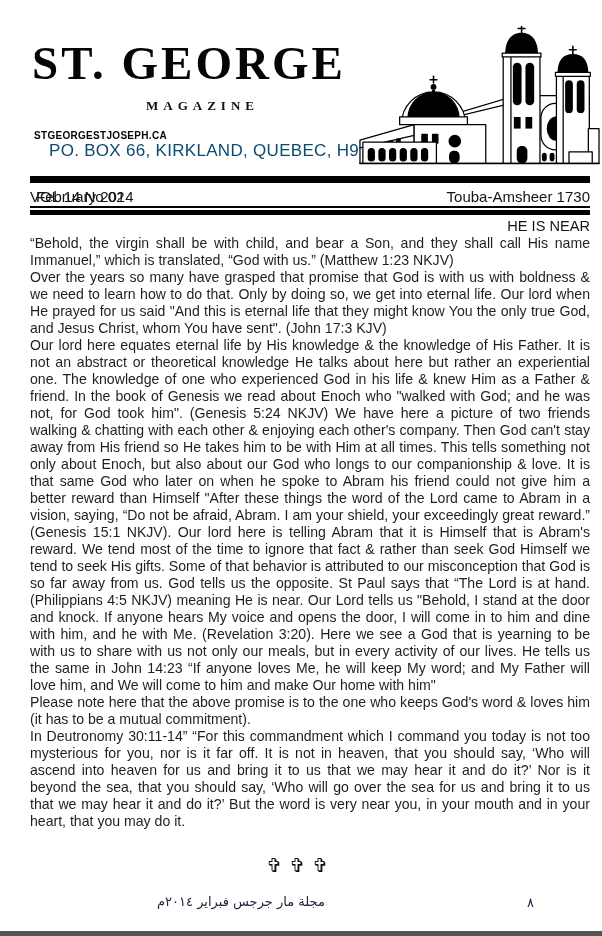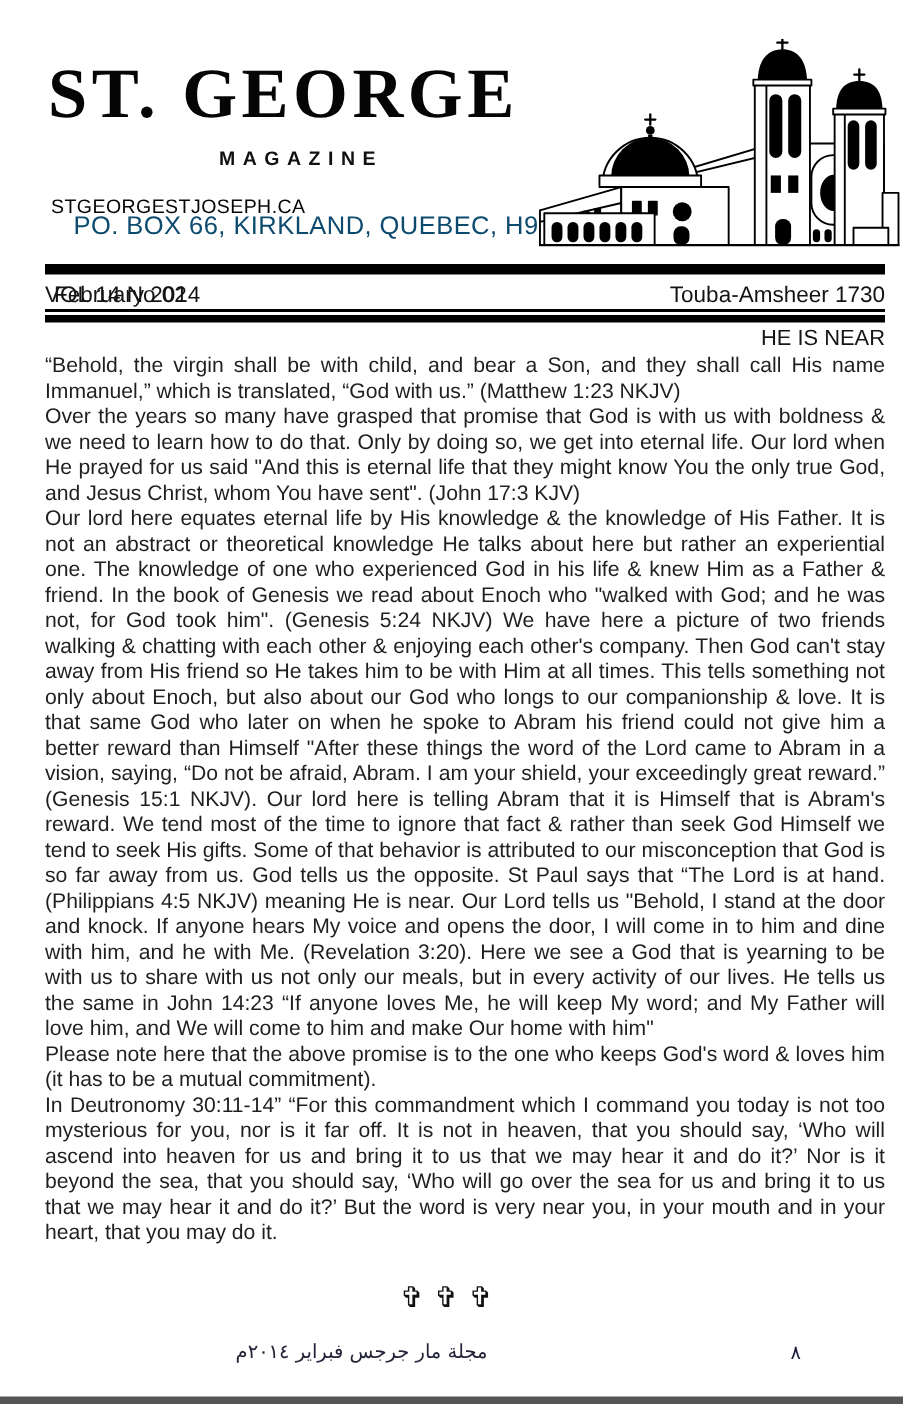--- a/index.html
+++ b/index.html
@@ -10,26 +10,26 @@
   }
   
   .masthead{position:absolute;left:0;top:0;width:602px;height:226px;}
   .mag-title{
     position:absolute;left:32px;top:36px;
     font-family:"Liberation Serif",serif;font-weight:700;
     font-size:47px;letter-spacing:3px;color:#050505;white-space:nowrap;
   }
   .mag-subtitle{
     position:absolute;left:146px;top:98px;
-    font-family:Liberation Sans, sans-serif;font-weight:700;
+    font-family:Liberation Serif, serif;font-weight:700;
     font-size:13px;letter-spacing:5px;color:#111;text-align:center;
   }
   .mag-website{
     position:absolute;left:34px;top:130px;
-    font-size:13px;font-weight:400;letter-spacing:.3px;color:#050505;
+    font-size:10px;font-weight:700;letter-spacing:.3px;color:#050505;
   }
   .mag-address{
     position:absolute;left:49px;top:141px;
     font-size:17px;color:#0c4a6e;letter-spacing:.3px;
   }
   .church-art{position:absolute;right:2px;top:26px;}
   
   .bar1{position:absolute;left:30px;right:12px;top:176px;height:7px;background:#000;}
   .issue-row{
     position:absolute;left:30px;right:12px;top:188px;height:18px;

